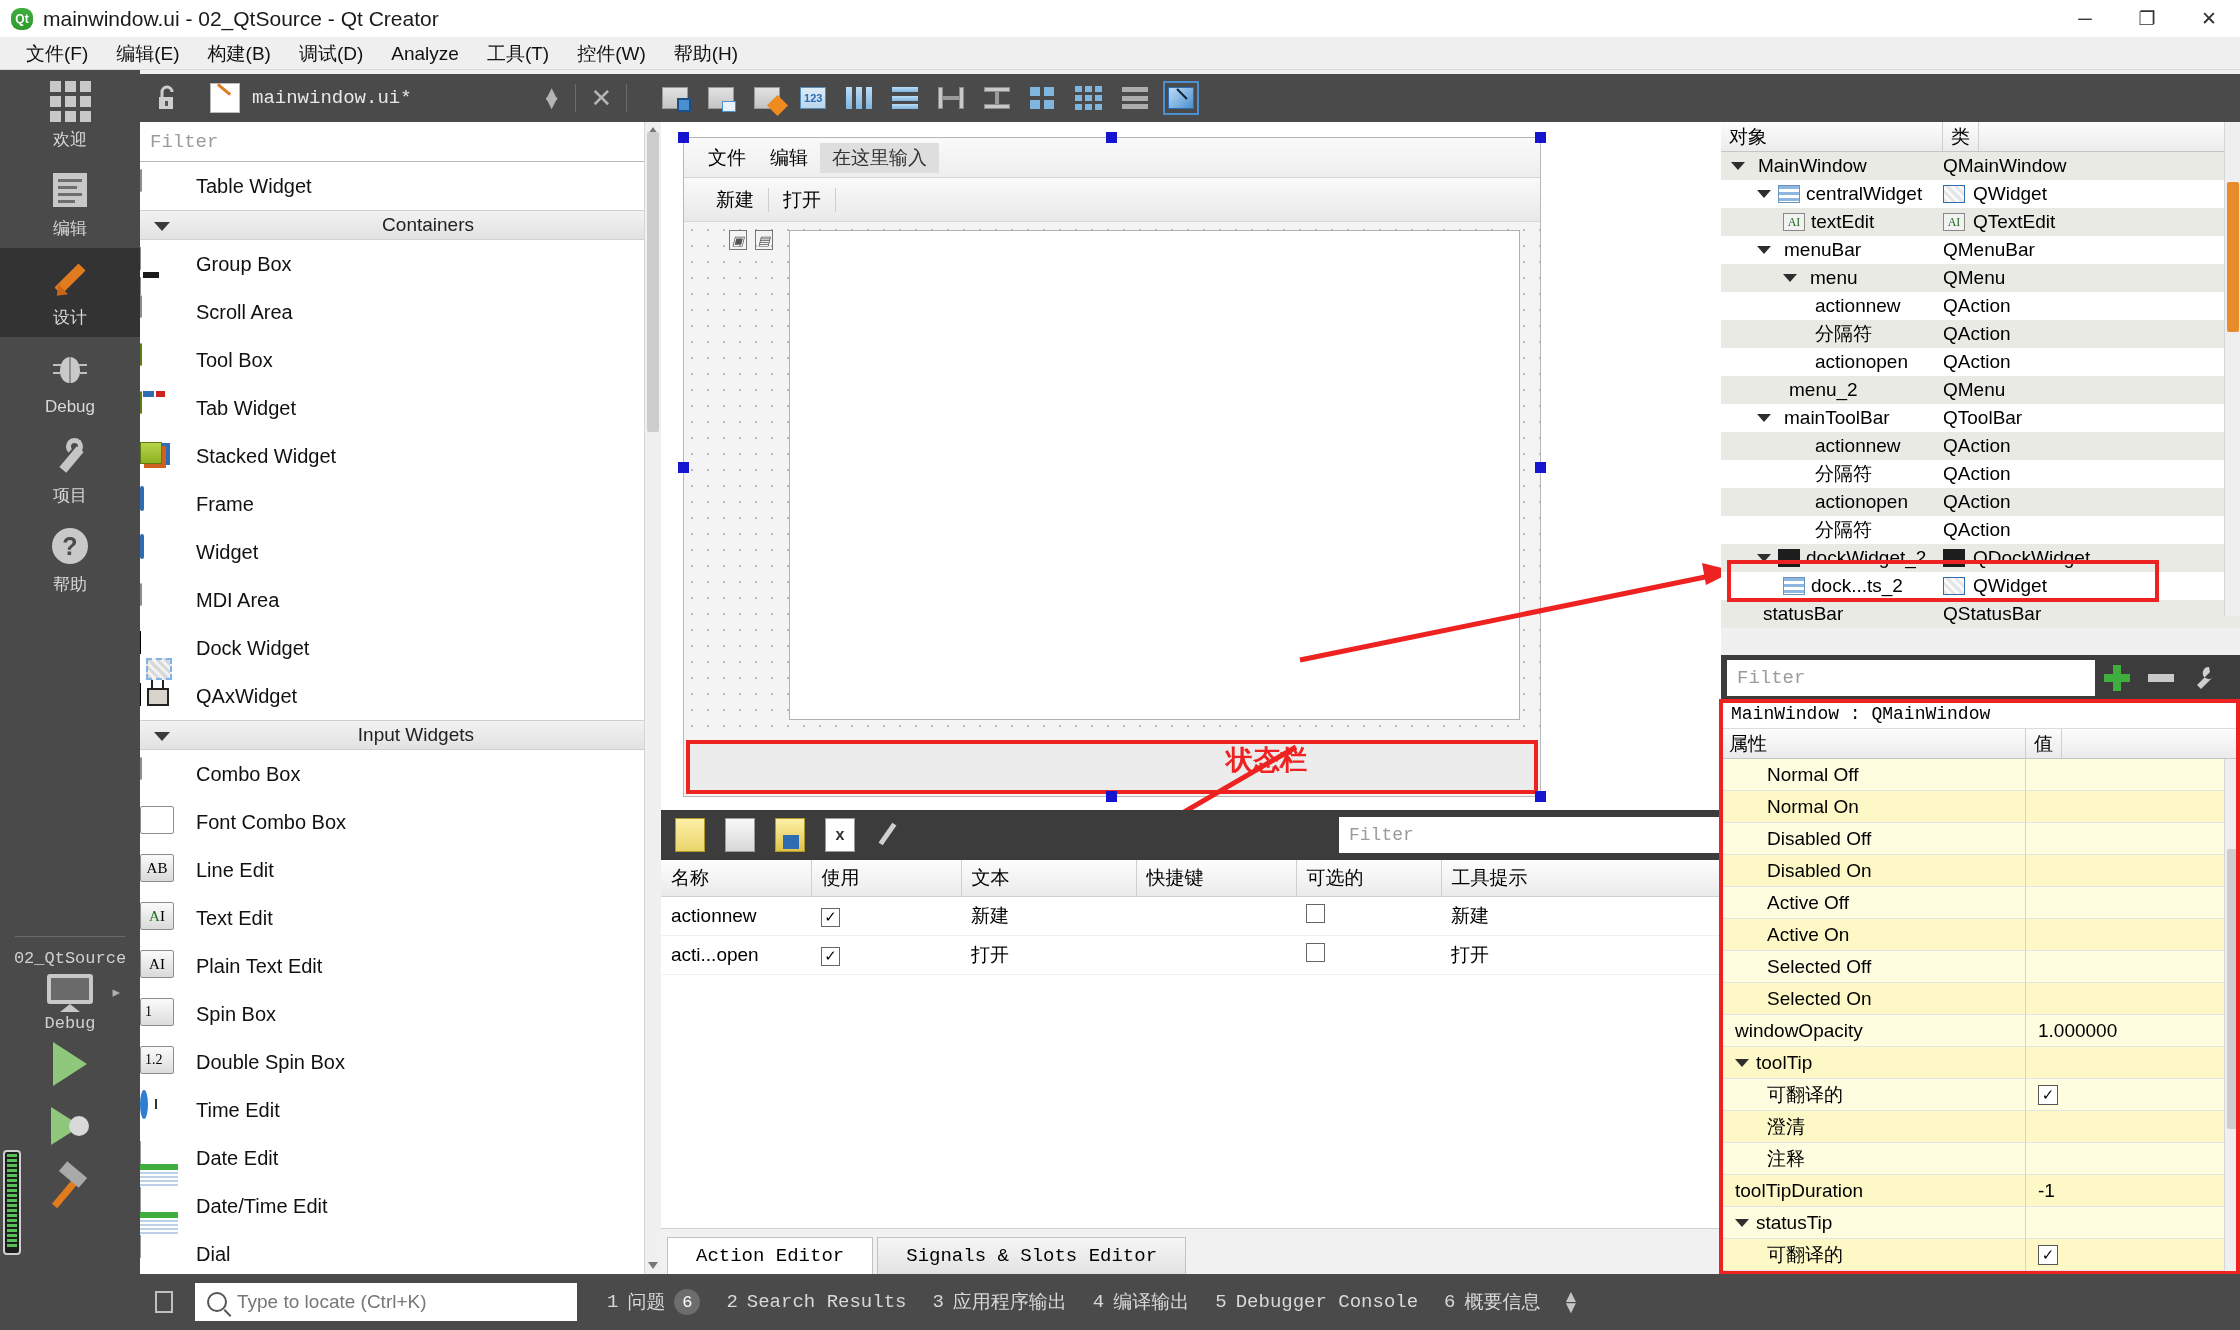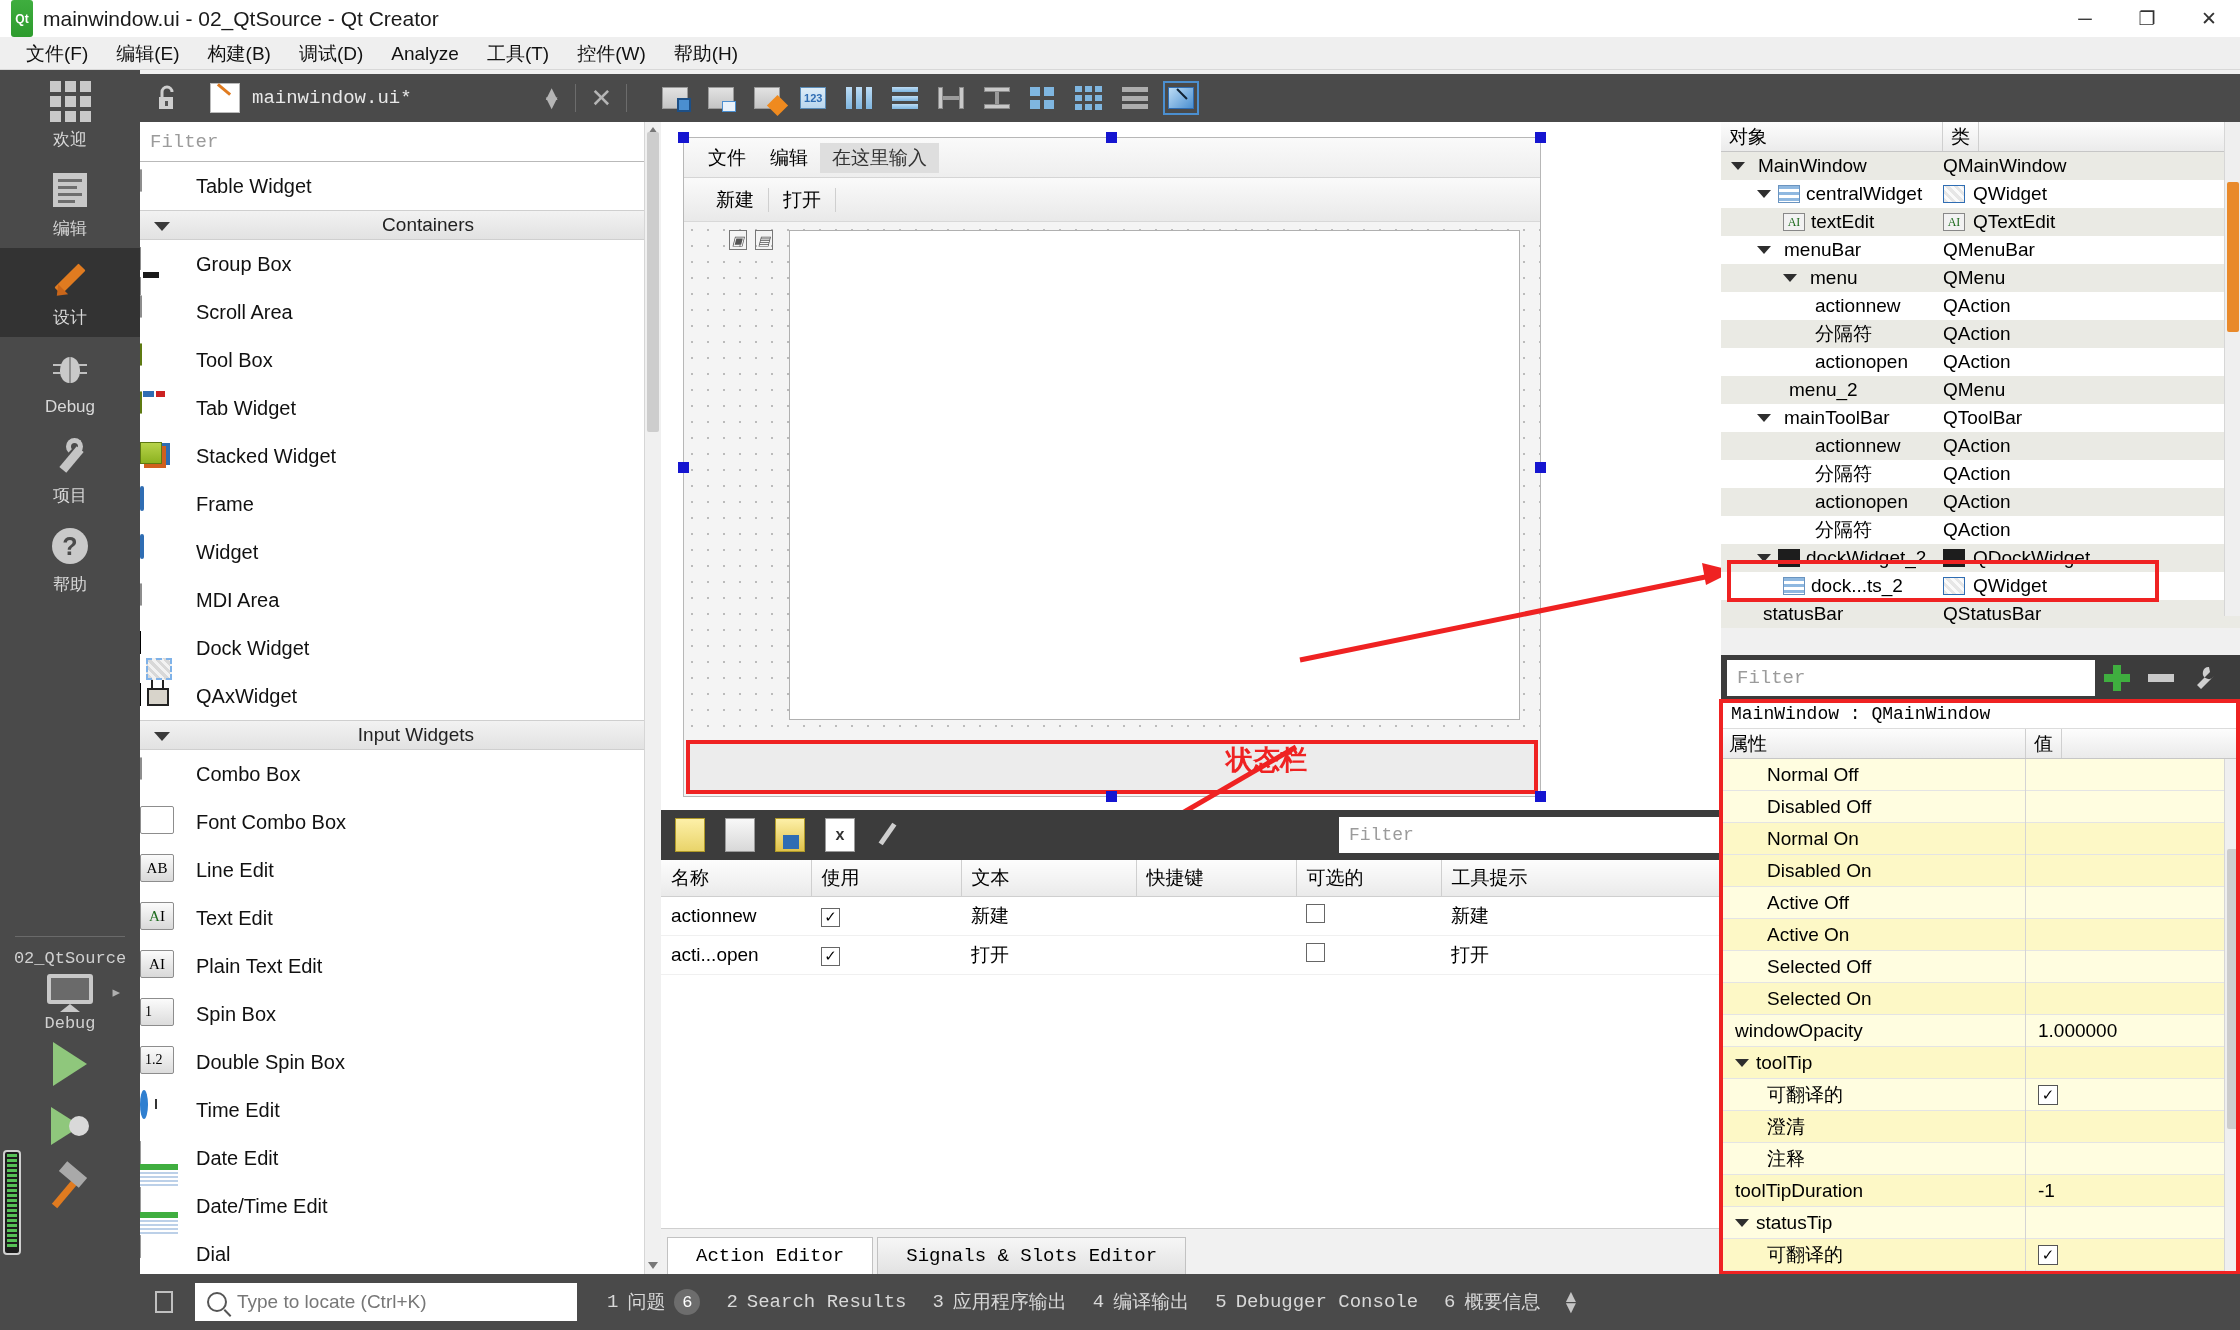--- a/index.html
+++ b/index.html
@@ -12,23 +12,23 @@
     -webkit-font-smoothing: antialiased;
   }
   .app { position: relative; width: 2240px; height: 1330px; }
 
   
   .titlebar {
     position: absolute; top: 0; left: 0; width: 2240px; height: 37px;
     background: #ffffff; display: flex; align-items: center;
   }
   .titlebar .tb-icon {
-    width: 22px; height: 37px; margin-left: 11px; margin-right: 10px;
+    width: 22px; height: 22px; margin-left: 11px; margin-right: 10px;
     background: linear-gradient(#3fae3f, #2d9b2d);
-    border-radius: 3px; color: #fff; font-size: 12px; font-weight: bold;
+    border-radius: 9px; color: #fff; font-size: 12px; font-weight: bold;
     display: flex; align-items: center; justify-content: center;
     font-family: "Liberation Sans", sans-serif;
   }
   .titlebar .tb-title { font-size: 21px; color: #1a1a1a; }
   .win-btns { position: absolute; right: 0; top: 0; display: flex; height: 37px; }
   .win-btn {
     width: 62px; height: 37px; display: flex; align-items: center; justify-content: center;
     font-size: 19px; color: #333;
   }
 
@@ -967,31 +967,31 @@
     </div>
     <div id="pe-rows">
         <div class="pe-row y1">
           <span class="k ind1" style="">
             <span>Normal Off</span>
           </span>
           <span class="v">
             <span></span>
           </span>
         </div>
+        <div class="pe-row y2">
+          <span class="k ind1" style="">
+            <span>Normal On</span>
+          </span>
+          <span class="v">
+            <span></span>
+          </span>
+        </div>
         <div class="pe-row y1">
           <span class="k ind1" style="">
             <span>Disabled Off</span>
-          </span>
-          <span class="v">
-            <span></span>
-          </span>
-        </div>
-        <div class="pe-row y2">
-          <span class="k ind1" style="">
-            <span>Normal On</span>
           </span>
           <span class="v">
             <span></span>
           </span>
         </div>
         <div class="pe-row y2">
           <span class="k ind1" style="">
             <span>Disabled On</span>
           </span>
           <span class="v">

